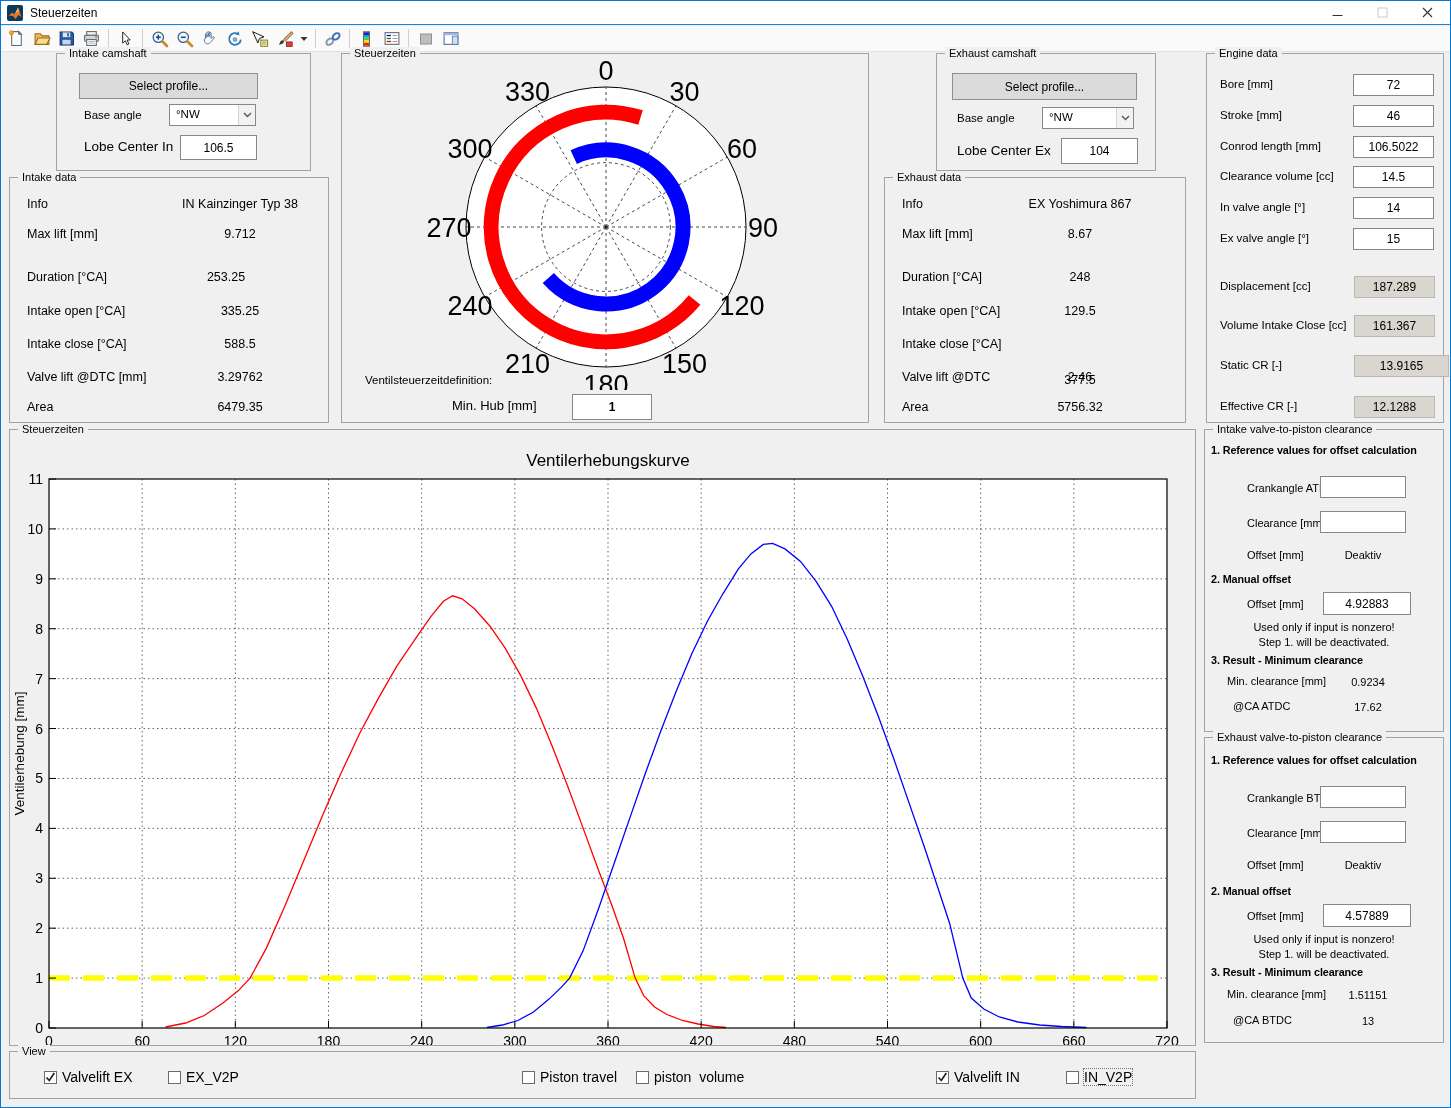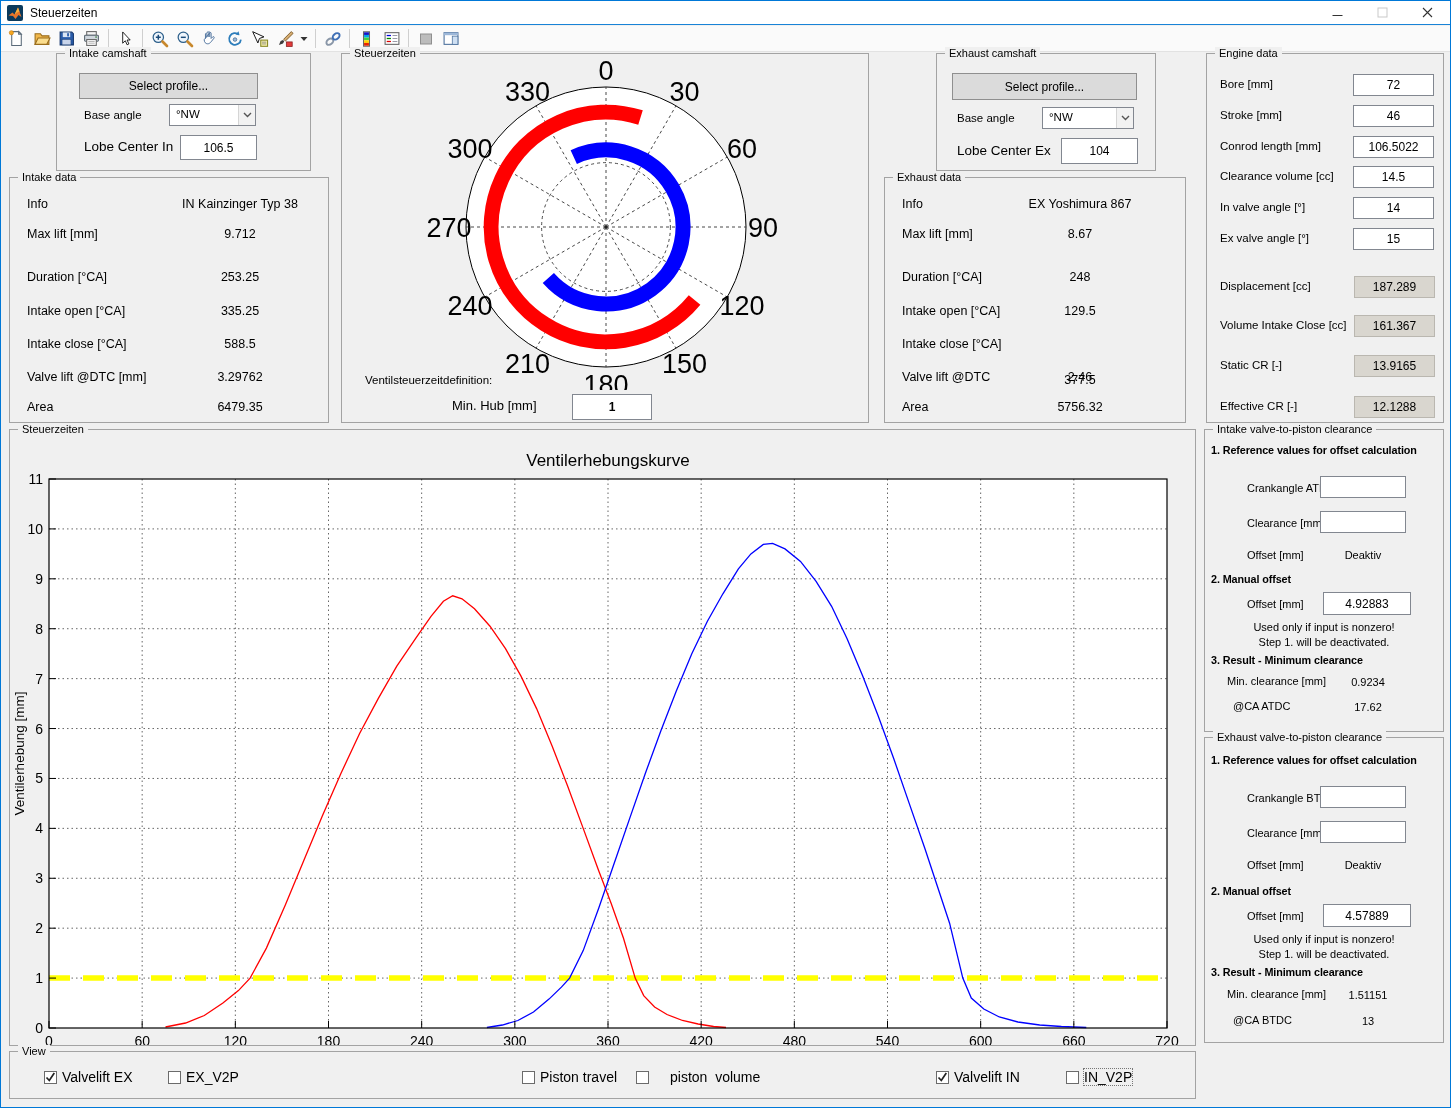--- a/index.html
+++ b/index.html
@@ -228,21 +228,21 @@
     <input class="edit" style="left: 123px; top: 81px; width: 77px; height: 25px;" value="106.5">
   </div>
 
   <div class="gb" id="gb-intake-data" style="left:8px;top:176px;width:320px;height:246px">
     <span class="gb-title">Intake data</span>
   <span class="lbl" style="left: 17px; top: 19px;">Info</span>
       <span class="val" style="left: 150px; top: 19px; width: 160px;">IN Kainzinger Typ 38</span>
       <span class="lbl" style="left: 17px; top: 49px;">Max lift [mm]</span>
       <span class="val" style="left: 150px; top: 49px; width: 160px;">9.712</span>
       <span class="lbl" style="left: 17px; top: 92px;">Duration [°CA]</span>
-      <span class="val" style="left: 150px; top: 92px; width: 160px;">253.25</span>
+      <span class="val" style="left: 136px; top: 92px; width: 160px;">253.25</span>
       <span class="lbl" style="left: 17px; top: 126px;">Intake open [°CA]</span>
       <span class="val" style="left: 150px; top: 126px; width: 160px;">335.25</span>
       <span class="lbl" style="left: 17px; top: 159px;">Intake close [°CA]</span>
       <span class="val" style="left: 150px; top: 159px; width: 160px;">588.5</span>
       <span class="lbl" style="left: 17px; top: 192px;">Valve lift @DTC [mm]</span>
       <span class="val" style="left: 150px; top: 192px; width: 160px;">3.29762</span>
       <span class="lbl" style="left: 17px; top: 222px;">Area</span>
       <span class="val" style="left: 150px; top: 222px; width: 160px;">6479.35</span>
     </div>
 
@@ -330,21 +330,21 @@
       <input class="edit" value="14.5" style="left: 146px; top: 112px; width: 81px; height: 22px;">
       <span class="lbl lbl11" style="left: 13px; top: 147px;">In valve angle [°]</span>
       <input class="edit" value="14" style="left: 146px; top: 143px; width: 81px; height: 22px;">
       <span class="lbl lbl11" style="left: 13px; top: 178px;">Ex valve angle [°]</span>
       <input class="edit" value="15" style="left: 146px; top: 174px; width: 81px; height: 22px;">
       <span class="lbl lbl11" style="left: 13px; top: 226px;">Displacement [cc]</span>
       <div class="result-box" style="left: 147px; top: 222px; width: 81px; height: 22px;">187.289</div>
       <span class="lbl lbl11" style="left: 13px; top: 265px;">Volume Intake Close [cc]</span>
       <div class="result-box" style="left: 147px; top: 261px; width: 81px; height: 22px;">161.367</div>
       <span class="lbl lbl11" style="left: 13px; top: 305px;">Static CR [-]</span>
-      <div class="result-box" style="left: 147px; top: 301px; width: 81px; height: 22px;">13.9165</div>
+      <div class="result-box" style="left: 147px; top: 301px; width: 95px; height: 22px;">13.9165</div>
       <span class="lbl lbl11" style="left: 13px; top: 346px;">Effective CR [-]</span>
       <div class="result-box" style="left: 147px; top: 342px; width: 81px; height: 22px;">12.1288</div>
     </div>
 
   <div class="gb" id="gb-chart" style="left:8px;top:428px;width:1187px;height:617px">
     <span class="gb-title">Steuerzeiten</span>
     <svg id="line-svg" width="1185" height="615" style="position:absolute;left:0;top:0">
         <rect x="39" y="49" width="1118" height="549" fill="#ffffff"></rect>
         <line x1="132.16666666666666" y1="49" x2="132.16666666666666" y2="598" stroke="#555" stroke-width="0.9" stroke-dasharray="1.5,3"></line>
         <line x1="225.33333333333331" y1="49" x2="225.33333333333331" y2="598" stroke="#555" stroke-width="0.9" stroke-dasharray="1.5,3"></line>
@@ -479,21 +479,21 @@
         <span class="cb-label">Valvelift EX</span>
       </span>
       <span class="cbx" style="left: 158px; top: 17px;">
         <span class="box"></span>
         <span class="cb-label">EX_V2P</span>
       </span>
       <span class="cbx" style="left: 512px; top: 17px;">
         <span class="box"></span>
         <span class="cb-label">Piston travel</span>
       </span>
-      <span class="cbx" style="left: 626px; top: 17px; gap: 16px;">
+      <span class="cbx" style="left: 626px; top: 17px;">
         <span class="box"></span>
         <span class="cb-label">piston  volume</span>
       </span>
       <span class="cbx" style="left: 926px; top: 17px;">
         <span class="box">
           <svg width="11" height="11" viewBox="0 0 11 11">
             <path d="M1.5 5.5l2.8 3 5-7.5" stroke="#222" stroke-width="1.7" fill="none"></path>
           </svg>
         </span>
         <span class="cb-label">Valvelift IN</span>

